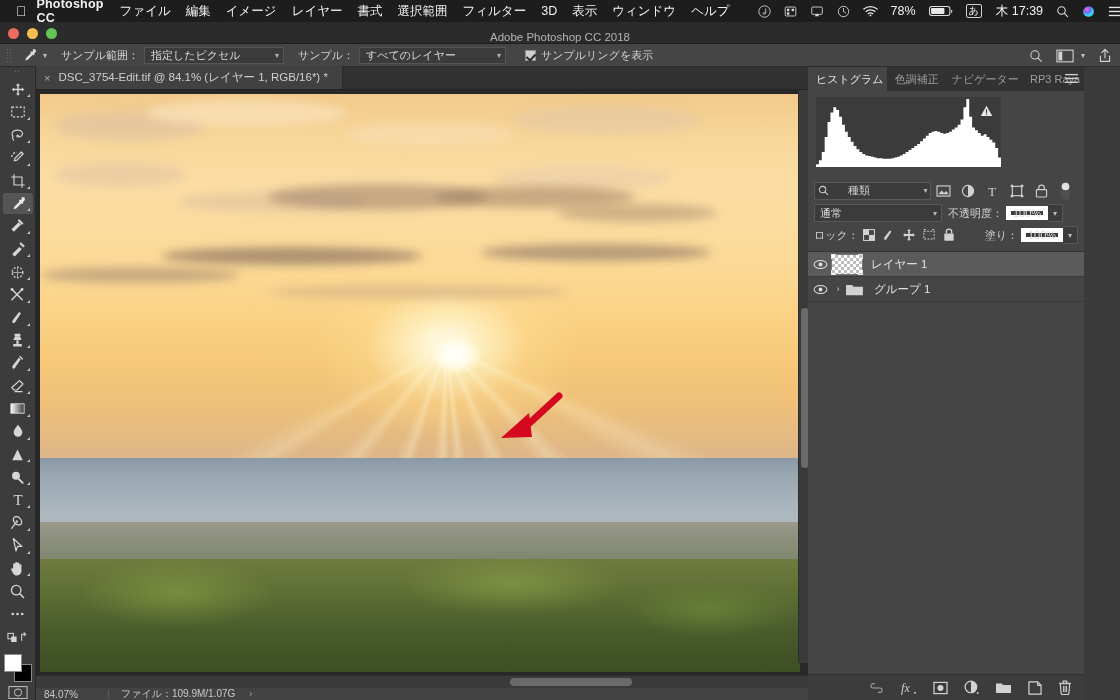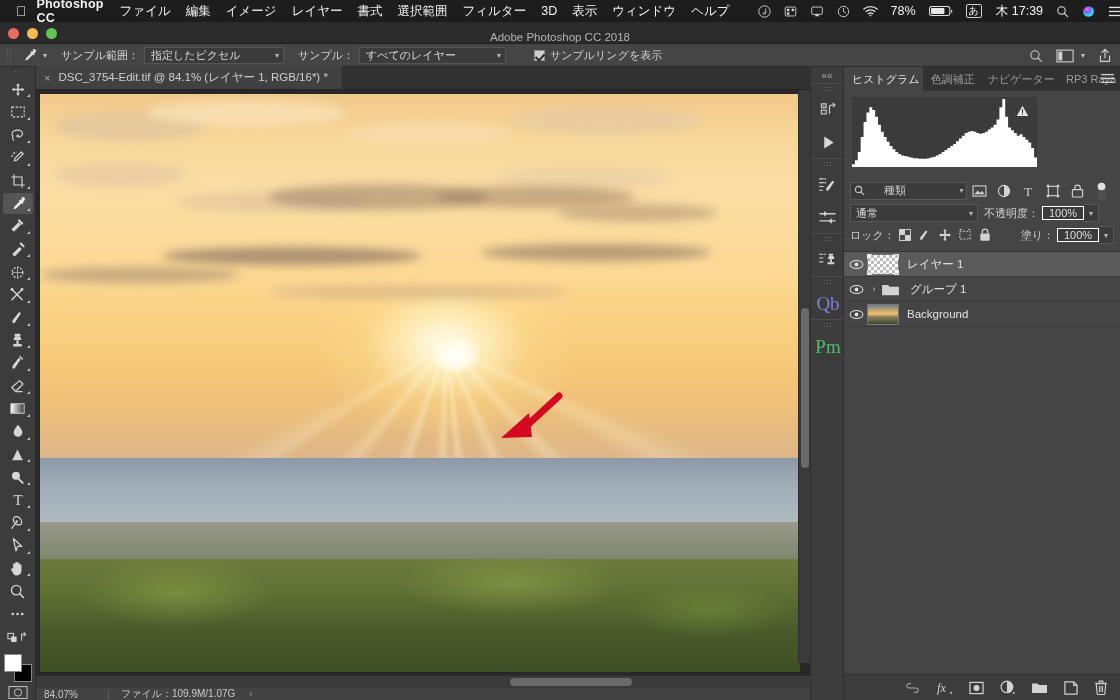--- a/index.html
+++ b/index.html
@@ -49,21 +49,21 @@
   .tool-badge { width:22px; height:19px; display:flex; align-items:center; justify-content:center; }
   .chev { font-size:8px; color:#c0c0c0; margin:0 10px 0 3px; }
   .olabel { color:#d6d6d6; margin:0 5px 0 4px; font-size:11px; white-space:nowrap; }
   .combo {
     height:17px; background:#3b3b3b; border:1px solid #555;
     display:flex; align-items:center; justify-content:space-between;
     padding:0 4px 0 6px; color:#dcdcdc; font-size:11px; white-space:nowrap;
   }
   .combo .cv { overflow:hidden; }
   .combo .ca { font-size:8px; color:#b5b5b5; margin-left:8px; }
-  .cbx { display:flex; align-items:center; margin-left:28px; }
+  .cbx { display:flex; align-items:center; margin-left:19px; }
   .cbx .box {
     width:11px; height:11px; background:#cfcfcf; border:1px solid #8e8e8e;
     margin-right:5px; position:relative;
   }
   .cbx .box:after {
     content:""; position:absolute; left:2px; top:1px; width:4px; height:7px;
     border:solid #2b2b2b; border-width:0 2px 2px 0; transform:rotate(42deg);
   }
   .optright { position:absolute; right:8px; top:0; height:23px; display:flex; align-items:center; gap:13px; }
 
@@ -176,21 +176,21 @@
     background:#3c3c3c; border-left:1px solid #2e2e2e; border-right:1px solid #2e2e2e;
   }
   .rail .collapse { height:16px; display:flex; align-items:center; justify-content:center;
      color:#a9a9a9; font-size:10px; }
   .railgroup { border-top:1px solid #4e4e4e; padding-top:2px; }
   .railgrip { height:6px; margin:0 auto 2px; width:9px;
      background-image:radial-gradient(#6b6b6b 40%, transparent 41%); background-size:3px 3px; }
   .railicon { width:34px; height:32px; display:flex; align-items:center; justify-content:center; }
 
   
-  .panels { position:absolute; top:67px; left:844px; width:276px; height:633px; background:#3c3c3c; }
+  .panels { position:absolute; top:67px; left:808px; width:276px; height:633px; background:#3c3c3c; }
   .ptabs { display:flex; align-items:center; height:24px; background:#323232; position:relative; }
   .ptab { height:24px; display:flex; align-items:center; padding:0 8px; font-size:11px;
      color:#9d9d9d; white-space:nowrap; overflow:hidden; }
   .ptab.active { background:#454545; color:#e8e8e8; }
   .pmenu { position:absolute; right:6px; top:6px; }
   .histobody { height:86px; background:#454545; padding:6px 8px 0; position:relative; }
   .histo { width:185px; height:70px; background:#3b3b3b; position:relative; overflow:hidden; }
   .warn { position:absolute; right:8px; top:8px; }
 
   .layerbody { background:#454545; position:absolute; top:110px; left:0; width:276px; height:523px; }
@@ -202,21 +202,21 @@
   .filterbox .fv { flex:1; margin-left:19px; }
   .ficon { width:25px; height:20px; display:flex; align-items:center; justify-content:center; }
   .lrow2 { display:flex; align-items:center; height:22px; padding:2px 6px 0; }
   .blendsel {
     width:128px; height:18px; background:#3b3b3b; border:1px solid #585858;
     display:flex; align-items:center; justify-content:space-between; padding:0 4px 0 5px;
     font-size:11px; color:#dcdcdc;
   }
   .opaclbl { margin-left:6px; font-size:11px; color:#d0d0d0; white-space:nowrap; }
   .numfield {
-    width:42px; height:14px; background:#3b3b3b; border:1px solid #ffffff;
+    width:42px; height:14px; background:#3b3b3b; border:5px solid #ffffff;
     display:flex; align-items:center; justify-content:center; font-size:11px;
     color:#dcdcdc; margin-left:3px;
   }
   .stepper { width:15px; height:18px; background:#3b3b3b; border:1px solid #585858;
      border-left:none; display:flex; align-items:center; justify-content:center; font-size:8px; color:#bbb; }
   .lrow3 { display:flex; align-items:center; height:22px; padding:2px 6px 0; }
   .lockicon { width:20px; height:18px; display:flex; align-items:center; justify-content:center; }
   .layerlist { margin-top:6px; border-top:1px solid #333; }
   .layer { display:flex; align-items:center; height:25px; border-bottom:1px solid #3a3a3a; padding-left:1px; }
   .layer.sel { background:#5b5b5b; }
@@ -871,30 +871,20 @@
           </span>
           <span class="disclose">›</span>
           <span style="margin-right:10px">
             <svg width="19" height="15" viewBox="0 0 20 16">
                 <path d="M1 3.2h6.4l1.6 1.8H19V14H1z" fill="#d2d2d2"></path>
               </svg>
           </span>
           <span class="lname">グループ 1</span>
         </div>
 
-        <div class="layer">
-          <span class="eye">
-            <svg width="15" height="11" viewBox="0 0 16 12">
-                <ellipse cx="8" cy="6" rx="7" ry="4.4" fill="none" stroke="#e0e0e0" stroke-width="1.1"></ellipse>
-                <circle cx="8" cy="6" r="2.1" fill="#e0e0e0"></circle>
-              </svg>
-          </span>
-          <span class="thumb photo2"></span>
-          <span class="lname">Background</span>
-        </div>
       </div>
 
       <div class="panelfooter">
         <span>
           <svg width="15" height="10" viewBox="0 0 16 11">
               <path d="M6.4 5.5H4.2a2.4 2.4 0 0 1 0-4.8h2.2M9.6 5.5h2.2a2.4 2.4 0 0 1 0 4.8H9.6" fill="none" stroke="#9a9a9a" stroke-width="1.2"></path>
               <path d="M5.4 5.5h5.2" stroke="#9a9a9a" stroke-width="1.2"></path>
             </svg>
         </span>
         <span>

